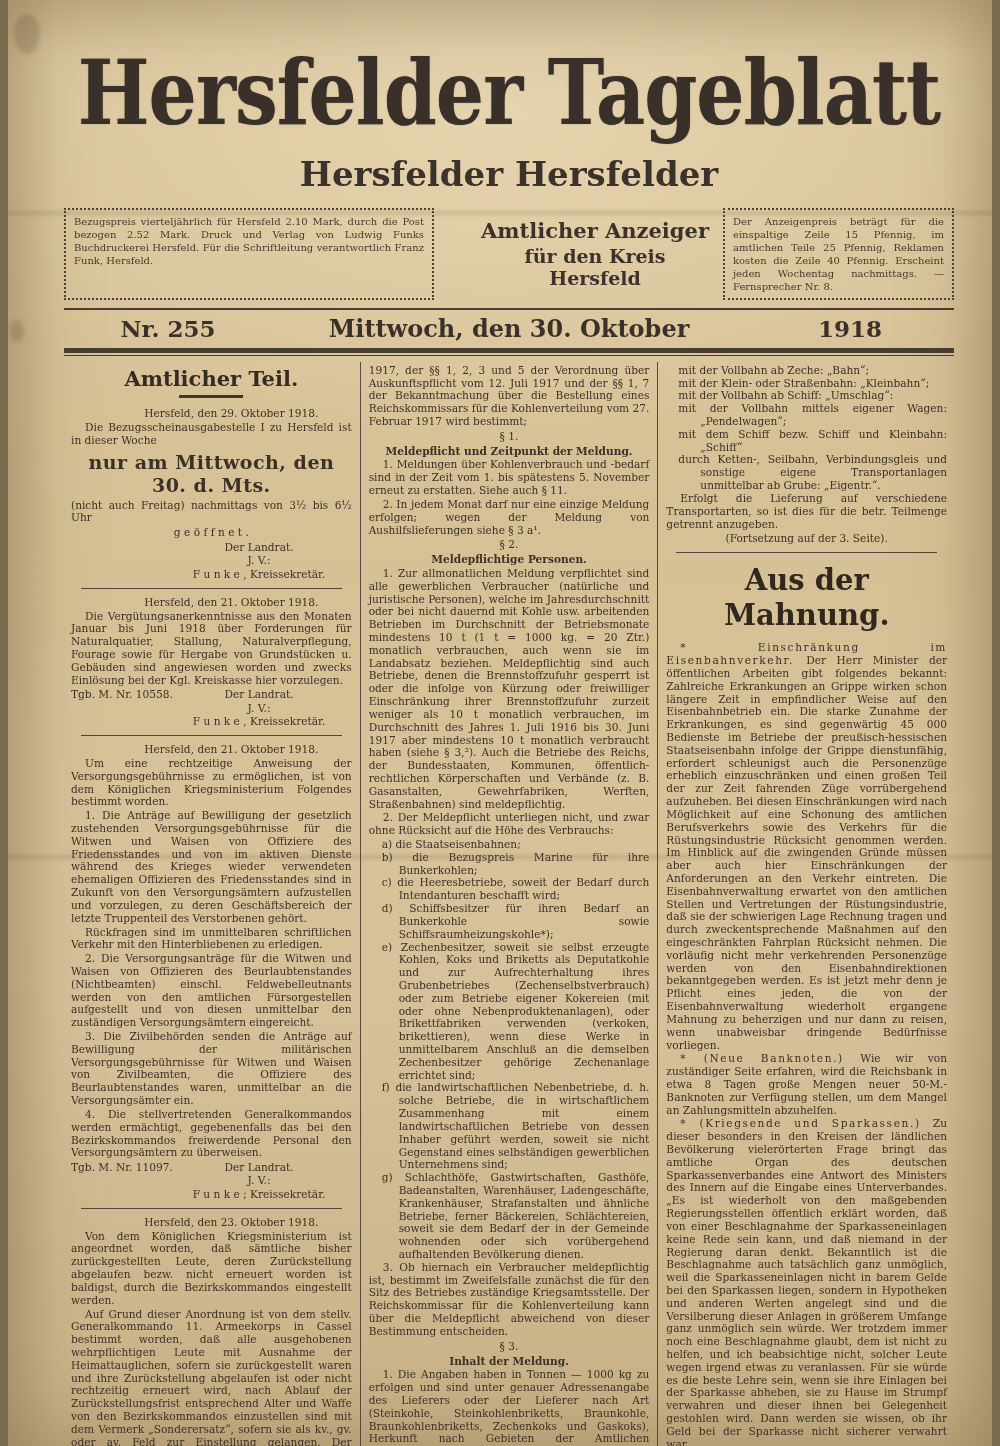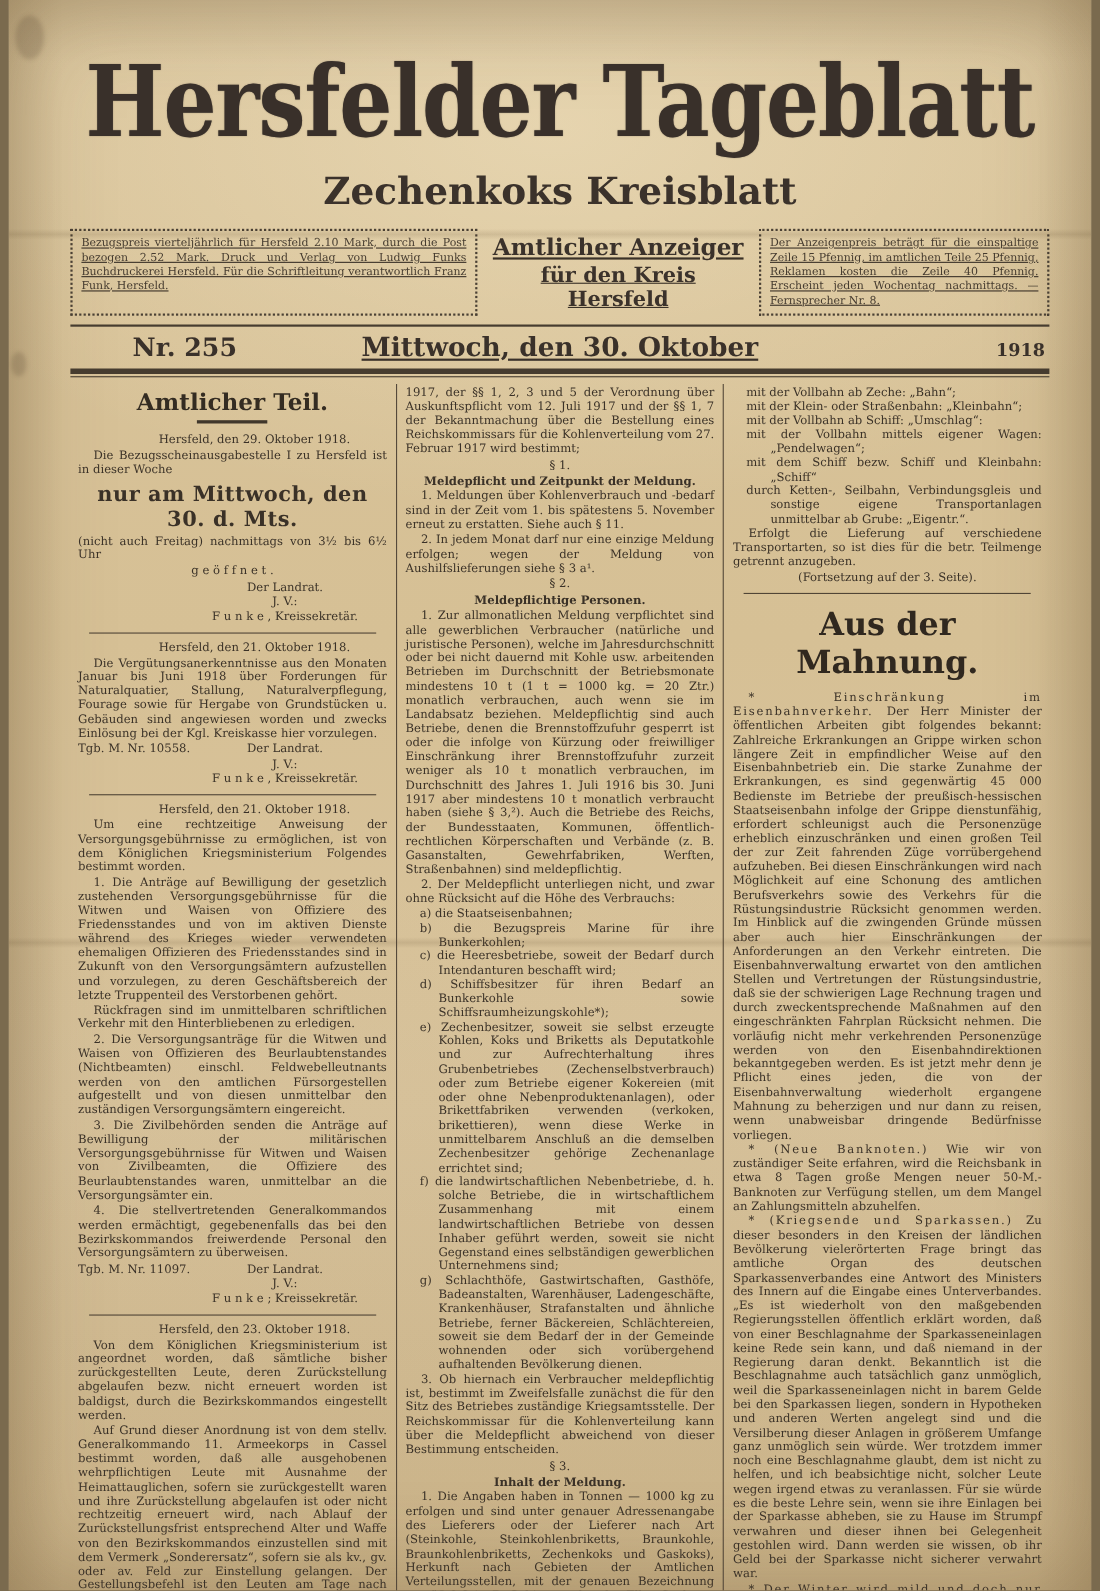--- a/index.html
+++ b/index.html
@@ -24,35 +24,35 @@
 
   
   .masthead{text-align:center;}
   .np-title{
     margin:0;font-size:76px;line-height:1.05;font-weight:bold;
     letter-spacing:-1px;color:#39302a;
     text-shadow:0 0 1px rgba(57,48,42,.6);
     transform:scaleY(1.18);transform-origin:top center;
   }
   .np-sub{margin-top:28px;font-size:34px;font-weight:bold;color:#3b322b;}
-  .info-row{display:flex;align-items:stretch;gap:14px;margin-top:14px;text-align:left;text-decoration:underline;}
+  .info-row{display:flex;align-items:stretch;gap:14px;margin-top:14px;text-align:left;}
   .info-box{
     flex:0 0 370px;border:2px dotted #4a4034;padding:5px 8px;box-sizing:border-box;
     font-size:10px;line-height:1.3;text-align:justify;color:#453b2f;
   }
   .info-box.right{flex:1 1 auto;}
-  .info-center{flex:0 0 228px;text-align:center;align-self:center;font-weight:bold;color:#3b322b;}
+  .info-center{flex:0 0 228px;text-align:center;align-self:center;font-weight:bold;color:#3b322b;margin-left:33px;}
   .info-center .l1{font-size:21px;}
   .info-center .l2{font-size:19px;margin-top:2px;}
 
   .toprule{border-top:2px solid #463c2f;margin-top:8px;}
   .date-row{display:flex;align-items:baseline;padding:4px 4px 5px 4px;font-weight:bold;color:#3a312a;}
   .date-issue{flex:0 0 200px;font-size:23px;}
-  .date-center{flex:1 1 auto;text-align:center;font-size:24px;text-decoration:underline;}
-  .date-year{flex:0 0 200px;text-align:right;font-size:16px;}
+  .date-center{flex:1 1 auto;text-align:center;font-size:24px;}
+  .date-year{flex:0 0 200px;font-size:23px;}
   .bigrule{border-top:5px solid #463c2f;border-bottom:1px solid #463c2f;height:2px;}
 
   
   main{display:flex;height:1116px;margin-top:6px;overflow:hidden;}
   .col{
     flex:1 1 0;min-width:0;padding:2px 7px 0 7px;overflow:hidden;
     font-size:10.6px;line-height:1.21;text-align:justify;color:#3a3127;
   }
   .col + .vr{flex:0 0 1px;background:#55493a;margin:0 1px;}
   .vr + .col{}
@@ -78,21 +78,21 @@
 <body>
 
 <div class="page">
   <div class="smudge" style="left:6px;top:14px;width:26px;height:40px;"></div>
   <div class="smudge" style="left:2px;top:320px;width:14px;height:22px;"></div>
   <div class="crease" style="top:208px;"></div>
   <div class="crease" style="top:852px;"></div>
 
   <header class="masthead">
     <h1 class="np-title">Hersfelder Tageblatt</h1>
-    <div class="np-sub">Zechenkoks Kreisblatt</div>
+    <div class="np-sub">Hersfelder Hersfelder</div>
     <div class="info-row">
       <div class="info-box">Bezugspreis vierteljährlich für Hersfeld 2.10 Mark, durch die Post bezogen 2.52 Mark. Druck und Verlag von Ludwig Funks Buchdruckerei Hersfeld. Für die Schriftleitung verantwortlich Franz Funk, Hersfeld.</div>
       <div class="info-center">
         <div class="l1">Amtlicher Anzeiger</div>
         <div class="l2">für den Kreis Hersfeld</div>
       </div>
       <div class="info-box right">Der Anzeigenpreis beträgt für die einspaltige Zeile 15 Pfennig, im amtlichen Teile 25 Pfennig, Reklamen kosten die Zeile 40 Pfennig. Erscheint jeden Wochentag nachmittags. — Fernsprecher Nr. 8.</div>
     </div>
     <div class="toprule"></div>
     <div class="date-row">

